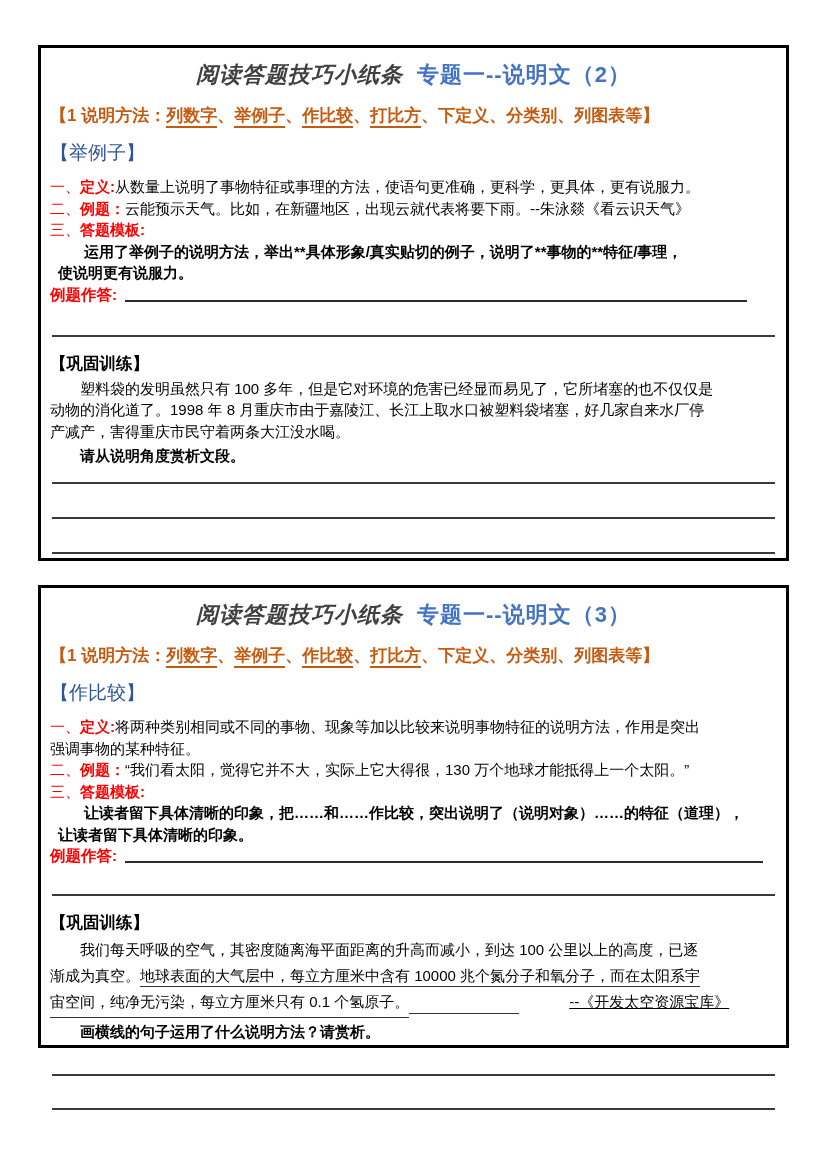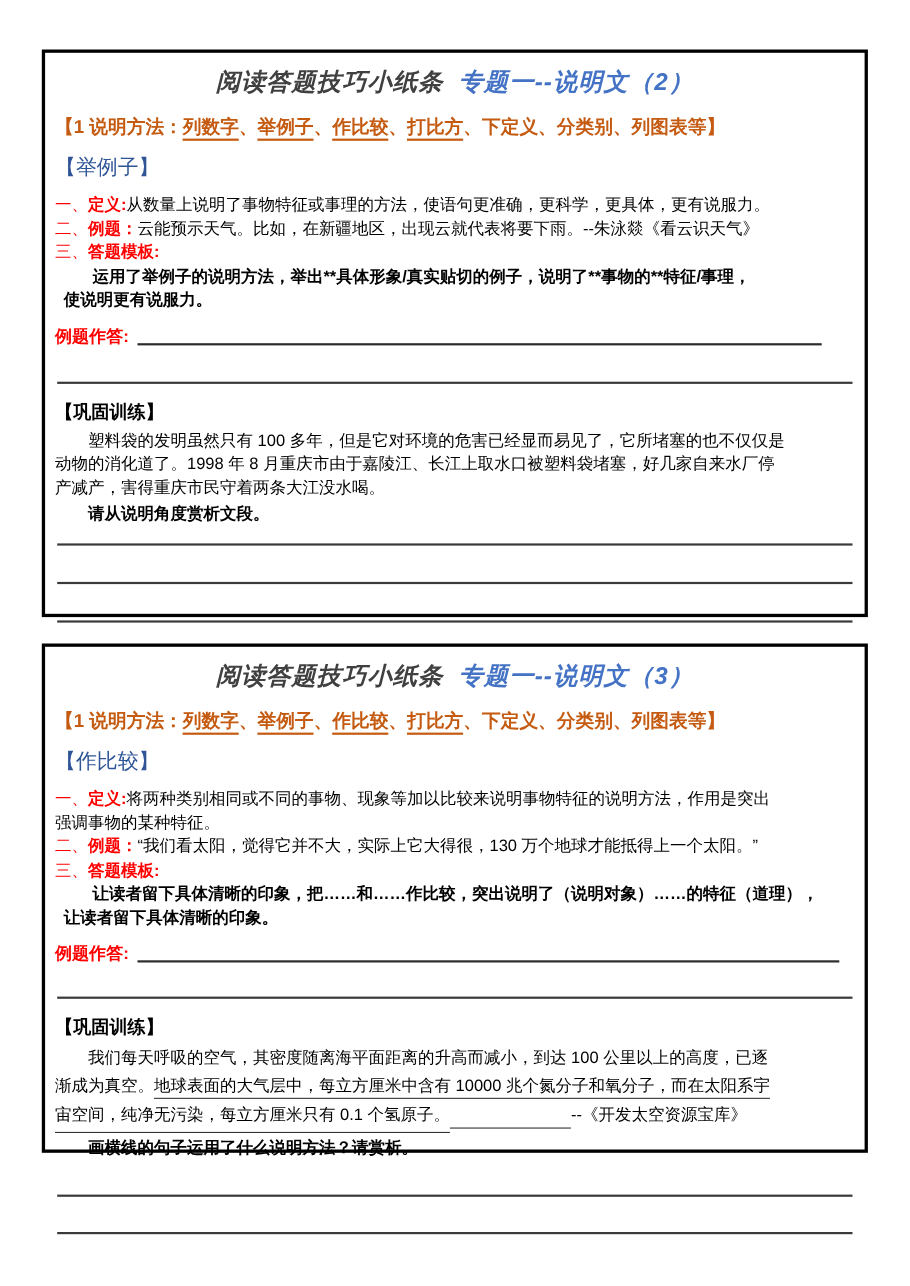--- a/index.html
+++ b/index.html
@@ -13,53 +13,53 @@
     border:3px solid #000;background:#fff;box-sizing:border-box;
     padding:0 9px;
   }
   #panel-1{top:45px;height:516px;}
   #panel-2{top:585px;height:463px;}
   .title{
     text-align:center;font-size:22px;font-weight:bold;
     margin-top:13px;line-height:28px;letter-spacing:1px;
   }
   .t-red{color:#404040;font-style:italic;}
-  .t-blue{color:#4472c4;margin-left:14px;font-style:italic;}
+  .t-blue{color:#4472c4;margin-left:14px;}
   .method{
     color:#c55a11;font-weight:bold;font-size:17px;line-height:24px;
     margin-top:15px;white-space:nowrap;
   }
   .method .u{border-bottom:2px solid #c55a11;padding-bottom:1px;}
   .sect{
     color:#2f5597;font-weight:normal;font-size:19px;line-height:26px;
     margin-top:12px;
   }
   .body-block{margin-top:10px;font-size:15px;line-height:21.5px;}
   .line{white-space:nowrap;}
   .num-red{color:#ff0000;}
   .lbl-red{color:#ff0000;font-weight:bold;}
   .tmpl{font-weight:bold;}
   .tmpl.first{text-indent:34px;}
   .tmpl.second{text-indent:8px;}
-  .ansrow{display:flex;align-items:flex-end;margin-top:12px;font-size:15.5px;line-height:21px;}
+  .ansrow{display:flex;align-items:flex-end;margin-top:0;font-size:15.5px;line-height:21px;}
   .ansrow .lbl-red{flex:0 0 auto;}
   .ansrow .rule{flex:1 1 auto;border-bottom:2px solid #2b2b2b;margin:0 30px 3px 8px;height:14px;}
   #panel-2 .ansrow .rule{margin-right:14px;}
   .sepline{border-bottom:2px solid #3a3a3a;margin:0 2px;}
   #panel-1 .sepline{margin-top:30px;}
   #panel-2 .sepline{margin-top:28px;}
   .drill-h{font-weight:bold;font-size:16.5px;margin-top:14px;line-height:24px;}
   .para{font-size:15px;line-height:21.5px;margin-top:3px;}
   .para .indent{text-indent:30px;}
   #panel-2 .para{line-height:26px;}
   .q{font-weight:bold;font-size:15px;margin-top:3px;text-indent:30px;line-height:21px;}
   .ulined{border-bottom:1.5px solid #333;padding-bottom:2px;}
   .cite-row{display:flex;white-space:nowrap;}
   .cite-row .tail{flex:1 1 auto;border-bottom:1.5px solid #333;margin-bottom:4px;max-width:110px;}
-  .cite-row .cite{}
+  .cite-row .cite{margin-left:50px;text-decoration:underline;}
   .anslines{margin:0 2px;}
   .ansline{border-bottom:2px solid #3a3a3a;}
   #panel-1 .ansline-first{height:16px;}
   #panel-1 .ansline{height:33px;}
   #panel-1 .ansline-first{height:16px;}
   #panel-2 .ansline-first{height:27px;}
   #panel-2 .ansline{height:32px;}
 </style>
 </head>
 <body>

